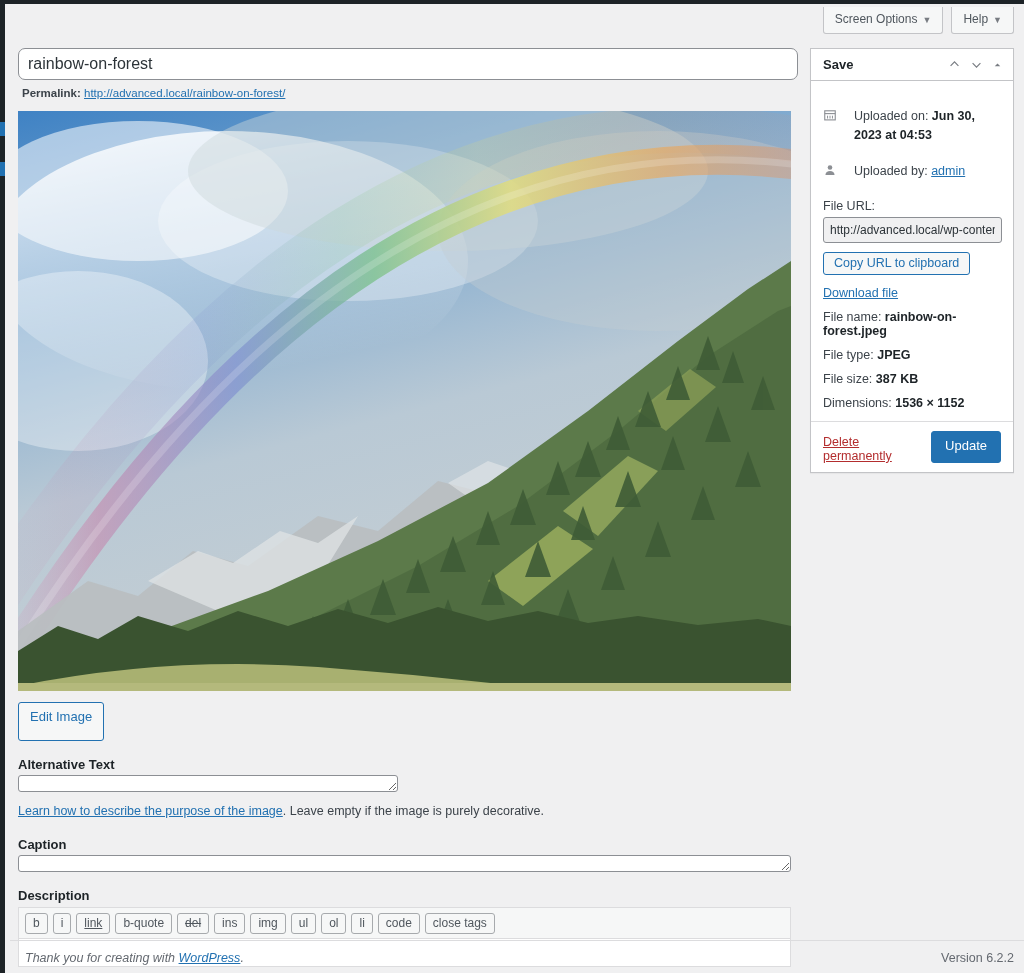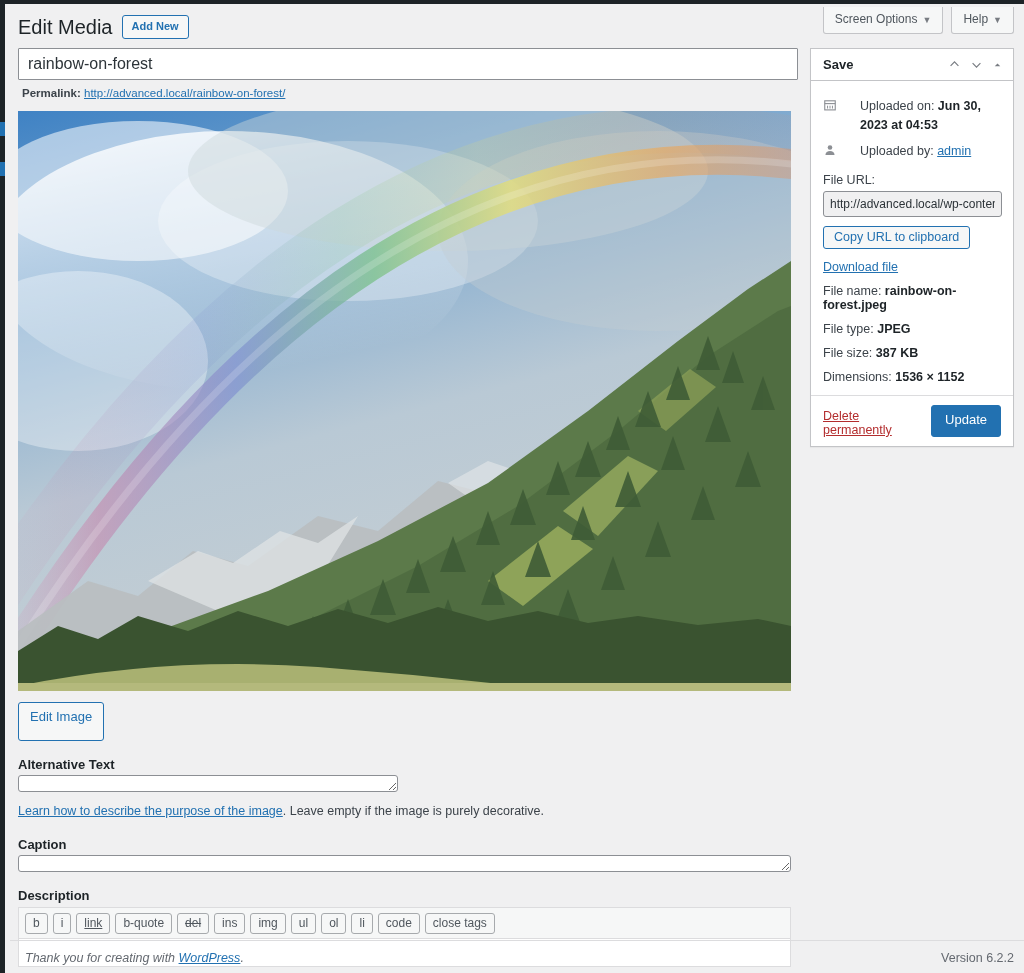--- a/index.html
+++ b/index.html
@@ -39,21 +39,21 @@
     font-size:12px; color:#50575e; cursor:pointer; line-height:1.4;
   }
   .meta-tab .caret { font-size:9px; margin-left:5px; color:#787c82; }
 
   
   #post-body-content { position:absolute; top:44px; left:13px; width:780px; }
 
   #titlediv input.title-input {
     width:780px; height:32px; padding:4px 9px;
     font-size:16px; font-family:"Liberation Sans", sans-serif; color:#2c3338;
-    border:1px solid #8c8f94; border-radius:1px; background:#fff; outline:none;
+    border:1px solid #8c8f94; border-radius:7px; background:#fff; outline:none;
   }
   #edit-slug-box { margin-top:7px; padding-left:4px; font-size:11.5px; color:#3c434a; }
   #edit-slug-box strong { font-weight:700; }
   #edit-slug-box a { color:#2271b1; text-decoration:underline; }
 
   
   .media-frame { margin-top:12px; width:773px; height:580px; overflow:hidden; position:relative;
                  background:#b9cfe0; }
   .media-frame svg { display:block; width:773px; height:580px; }
 
@@ -100,21 +100,21 @@
   .postbox { background:#fff; border:1px solid #c3c4c7; box-shadow:0 1px 1px rgba(0,0,0,.04); }
   .postbox-header {
     display:flex; align-items:center; justify-content:space-between;
     padding:8px 10px 8px 12px; border-bottom:1px solid #c3c4c7;
   }
   .postbox-header h2 { margin:0; font-size:13px; font-weight:700; color:#1d2327;
                        font-family:"Liberation Sans", sans-serif; }
   .handle-actions { display:flex; align-items:center; gap:9px; color:#787c82; }
   .handle-actions span { cursor:pointer; line-height:1; display:inline-flex; }
   .inside { padding:9px 12px 11px; }
-  .misc-row { display:flex; align-items:flex-start; gap:23px; margin:7px 0; font-size:12.5px;
+  .misc-row { display:flex; align-items:flex-start; gap:17px; margin:17px 0; font-size:12.5px;
               color:#3c434a; line-height:1.5; }
   .misc-row .ico { flex:0 0 auto; color:#8c8f94; margin-top:1px; }
   .misc-row b { font-weight:700; color:#1d2327; }
   .misc-row a { color:#2271b1; text-decoration:underline; }
   .url-label { margin-top:11px; font-size:12.5px; color:#3c434a; }
   .url-input {
     margin-top:4px; width:179px; height:26px; padding:2px 6px;
     background:#f0f0f1; border:1px solid #8c8f94; border-radius:3px;
     font-size:12px; color:#2c3338; font-family:"Liberation Sans", sans-serif; outline:none;
   }
@@ -148,24 +148,20 @@
 <body>
 
 <div id="adminbar"></div>
 <div id="menu-rail">
   <div class="tick" style="top:118px"></div>
   <div class="tick" style="top:158px"></div>
 </div>
 
 <div id="wpbody">
 
-  <div class="head-row">
-    <span class="page-title">Edit Media</span>
-    <a class="page-title-action">Add New</a>
-  </div>
 
   <div class="screen-meta">
     <div class="meta-tab">
       <span>Screen Options</span><span class="caret">▼</span>
     </div>
     <div class="meta-tab">
       <span>Help</span><span class="caret">▼</span>
     </div>
   </div>
 

